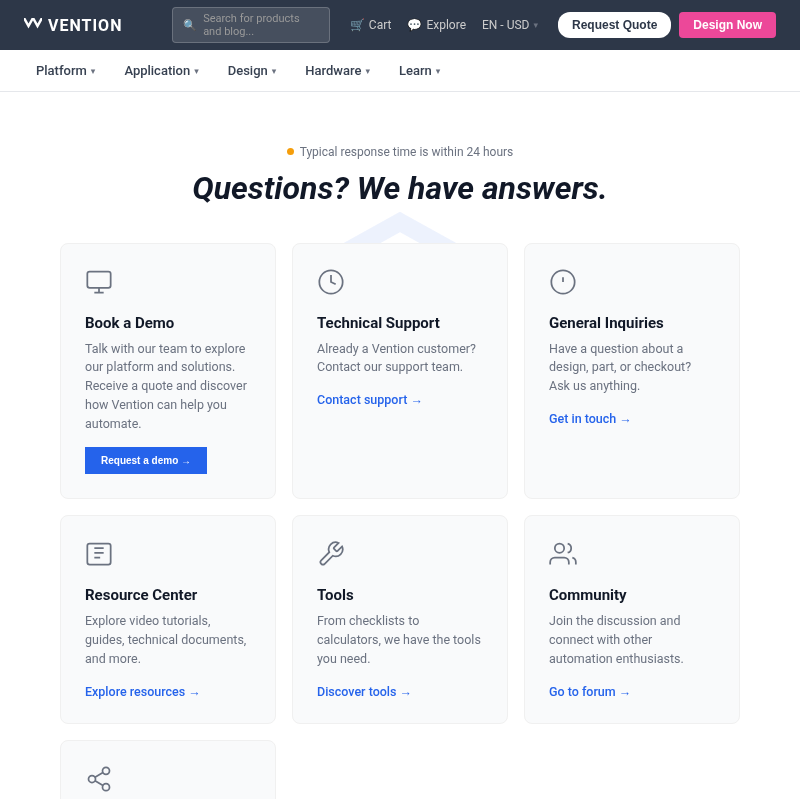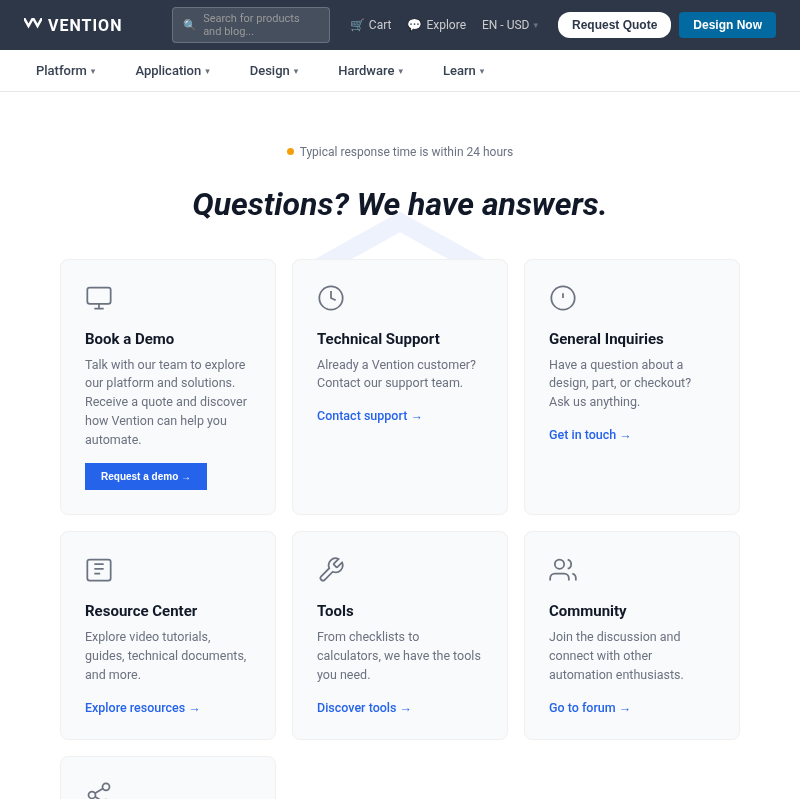--- a/index.html
+++ b/index.html
@@ -9,33 +9,33 @@
     .nav { background: #2d3748; display: flex; align-items: center; padding: 0 24px; height: 50px; gap: 20px; }
     .nav-logo { display: flex; align-items: center; gap: 6px; color: #fff; font-weight: 700; font-size: 16px; letter-spacing: 1px; margin-right: 10px; }
     .nav-logo svg { width: 18px; height: 14px; }
     .nav-search { flex: 1; max-width: 220px; background: rgba(255,255,255,0.12); border: 1px solid rgba(255,255,255,0.2); border-radius: 4px; padding: 4px 10px; color: #ccc; font-size: 12px; display: flex; align-items: center; gap: 6px; }
     .nav-search span { color: #999; font-size: 11px; }
     .nav-icons { display: flex; align-items: center; gap: 16px; color: #ccc; font-size: 12px; }
     .nav-icon-item { display: flex; align-items: center; gap: 4px; cursor: pointer; }
     .nav-lang { display: flex; align-items: center; gap: 4px; color: #ccc; font-size: 12px; cursor: pointer; }
     .nav-btns { display: flex; gap: 8px; }
     .btn-quote { background: #fff; color: #2d3748; border: none; padding: 6px 14px; border-radius: 12px; font-size: 12px; font-weight: 600; cursor: pointer; }
-    .btn-design { background: #0369a1; color: #fff; border: none; padding: 6px 14px; border-radius: 4px; font-size: 12px; font-weight: 600; cursor: pointer; }
+    .btn-design { background: #ec4899; color: #fff; border: none; padding: 6px 14px; border-radius: 4px; font-size: 12px; font-weight: 600; cursor: pointer; }
 
     
     .sub-nav { background: #fff; border-bottom: 1px solid #e5e7eb; display: flex; align-items: center; padding: 0 24px; height: 42px; gap: 4px; }
     .sub-nav-item { color: #374151; font-size: 13px; padding: 0 12px; height: 42px; display: flex; align-items: center; gap: 4px; cursor: pointer; font-weight: 500; }
     .chevron { font-size: 9px; color: #6b7280; }
 
     
     .main { background: #fff; }
 
     
     .section-questions { padding: 50px 60px 40px; text-align: center; position: relative; }
-    .response-badge { display: inline-flex; align-items: center; gap: 6px; font-size: 12px; color: #6b7280; margin-bottom: 26px; }
+    .response-badge { display: inline-flex; align-items: center; gap: 6px; font-size: 12px; color: #6b7280; margin-bottom: 10px; }
     .response-badge .dot { width: 7px; height: 7px; background: #f59e0b; border-radius: 50%; }
     .section-title { font-size: 32px; font-weight: 700; color: #111827; margin-bottom: 36px; font-style: italic; }
 
     
     .cards-grid { display: grid; grid-template-columns: 1fr 1fr 1fr; gap: 16px; max-width: 780px; margin: 0 auto; position: relative; }
     .card { background: #f9fafb; border-radius: 8px; padding: 24px; text-align: left; border: 1px solid #f0f0f0; }
     .card-icon { width: 32px; height: 32px; margin-bottom: 14px; color: #6b7280; }
     .card-icon svg { width: 28px; height: 28px; }
     .card-title { font-size: 15px; font-weight: 700; color: #111827; margin-bottom: 8px; }
     .card-desc { font-size: 12.5px; color: #6b7280; line-height: 1.5; margin-bottom: 14px; }
@@ -78,21 +78,21 @@
     </div>
   </div>
 
   <div class="nav-btns">
     <button class="btn-quote">Request Quote</button>
     <button class="btn-design">Design Now</button>
   </div>
 </nav>
 
 <div class="sub-nav">
-  <div id="sub-nav-items" style="display: flex; gap: 16px; align-items: center;">
+  <div id="sub-nav-items" style="display: flex; gap: 5px; align-items: center;">
       <div class="sub-nav-item">
         <span>Platform</span>
         <span class="chevron">▾</span>
       </div>
       <div class="sub-nav-item">
         <span>Application</span>
         <span class="chevron">▾</span>
       </div>
       <div class="sub-nav-item">
         <span>Design</span>

